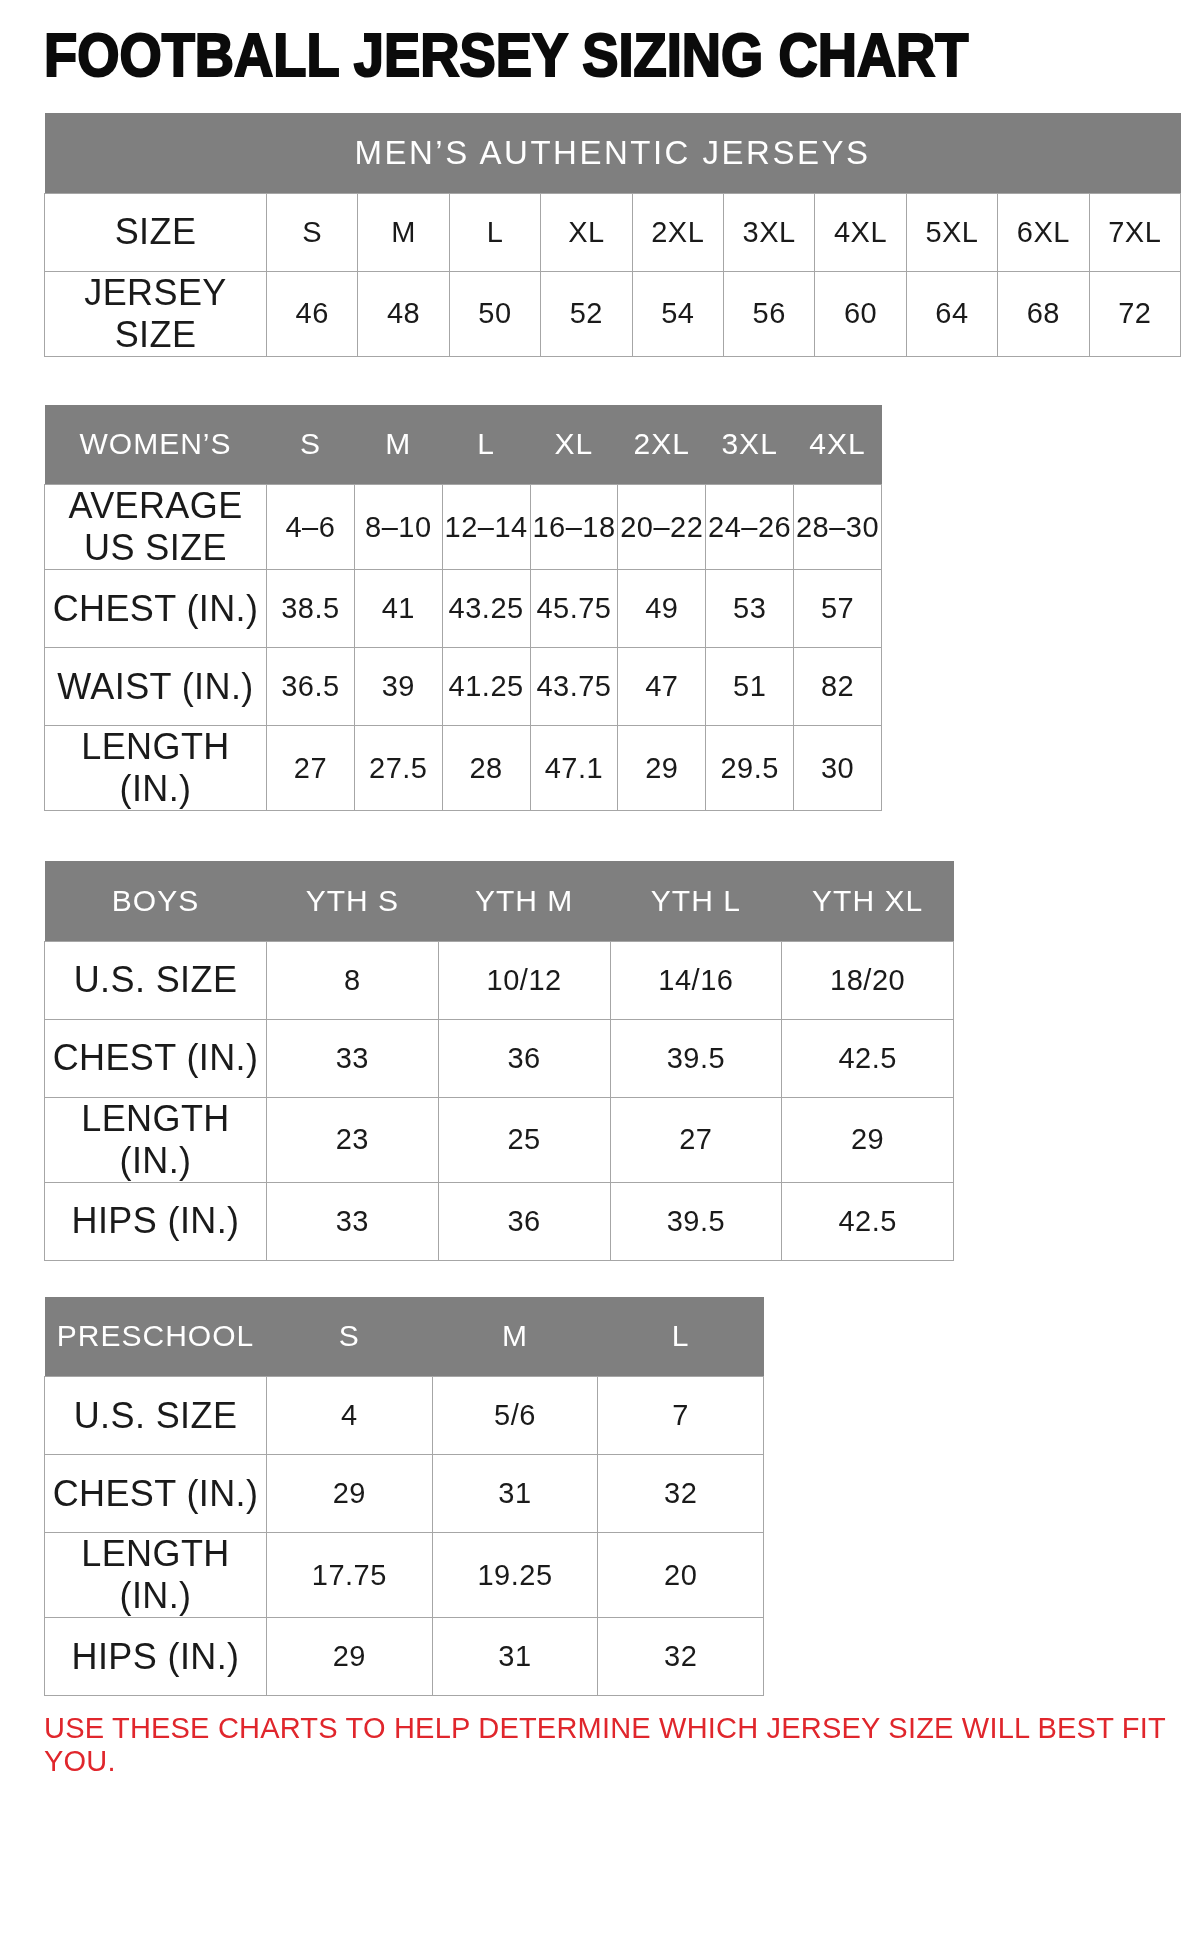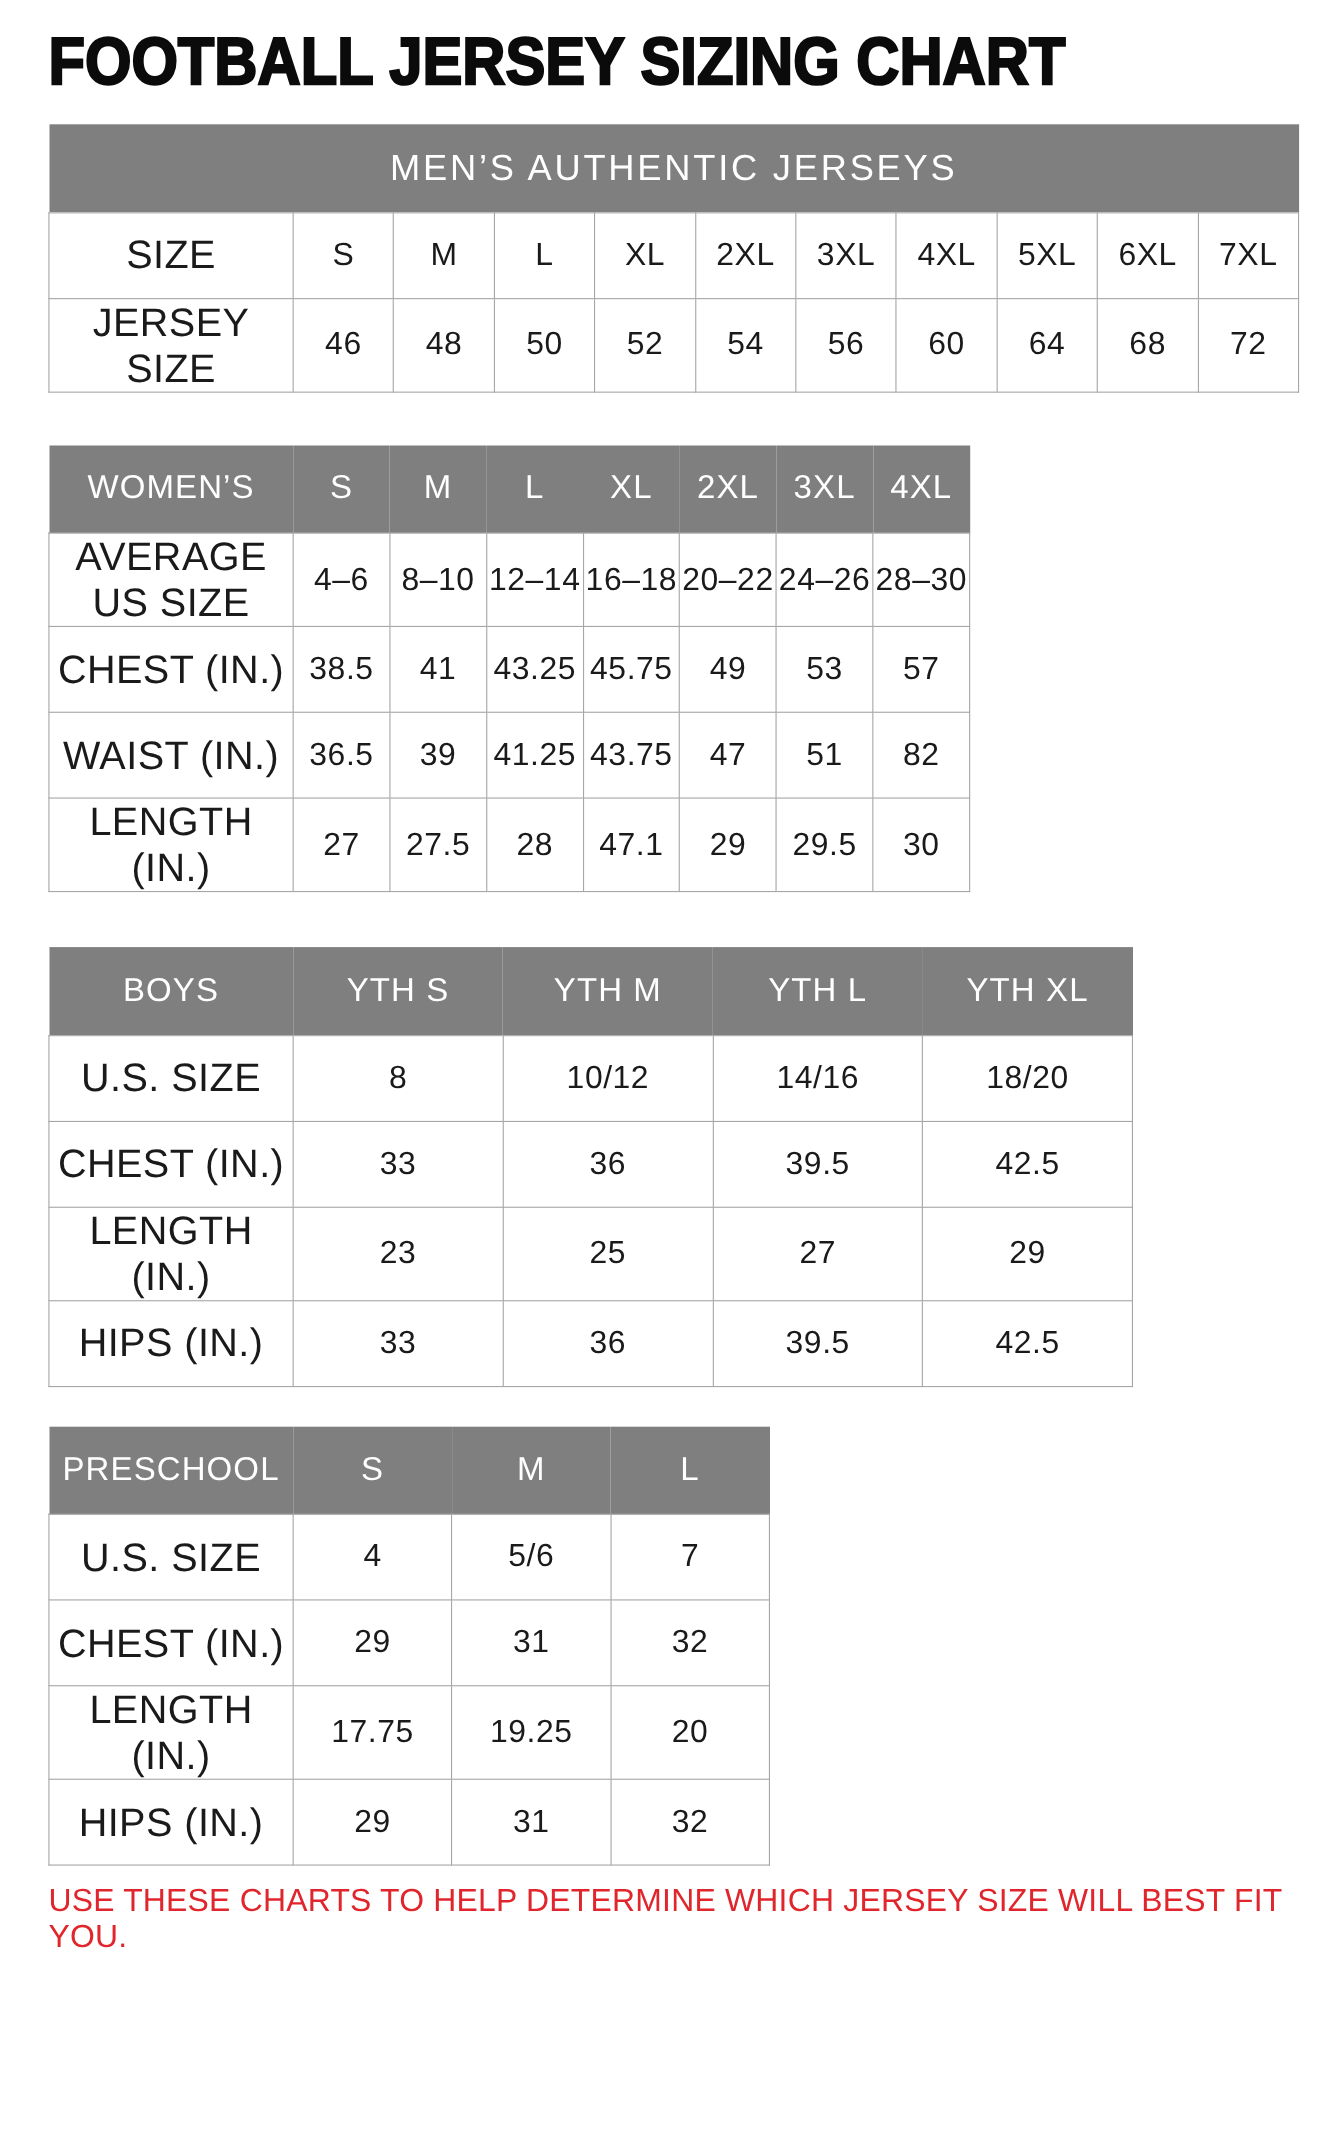--- a/index.html
+++ b/index.html
@@ -27,22 +27,22 @@
   }
   .footer {
     margin-top: 16px; font-size: 29px;
     color: var(--accent-red, #e0262c);
     letter-spacing: 0.2px;
   }
 
   table.sizing { border-collapse: collapse; table-layout: fixed; }
   table.mens { width: 1137px; margin-top: 28px; }
   table.womens { width: 838px; margin-top: 48px; }
-  table.boys { width: 986px; margin-top: 50px; }
-  table.preschool { width: 656px; margin-top: 36px; }
+  table.boys { width: 910px; margin-top: 50px; }
+  table.preschool { width: 720px; margin-top: 36px; }
   col.label-col { width: 222px; }
 
   td, th { text-align: center; vertical-align: middle; }
 
   th.gray {
     background: var(--header-gray, #7f7f7f);
     color: #ffffff; border: 0;
     font-weight: 400; font-size: 30px; letter-spacing: 1px;
     height: 80px;
   }

